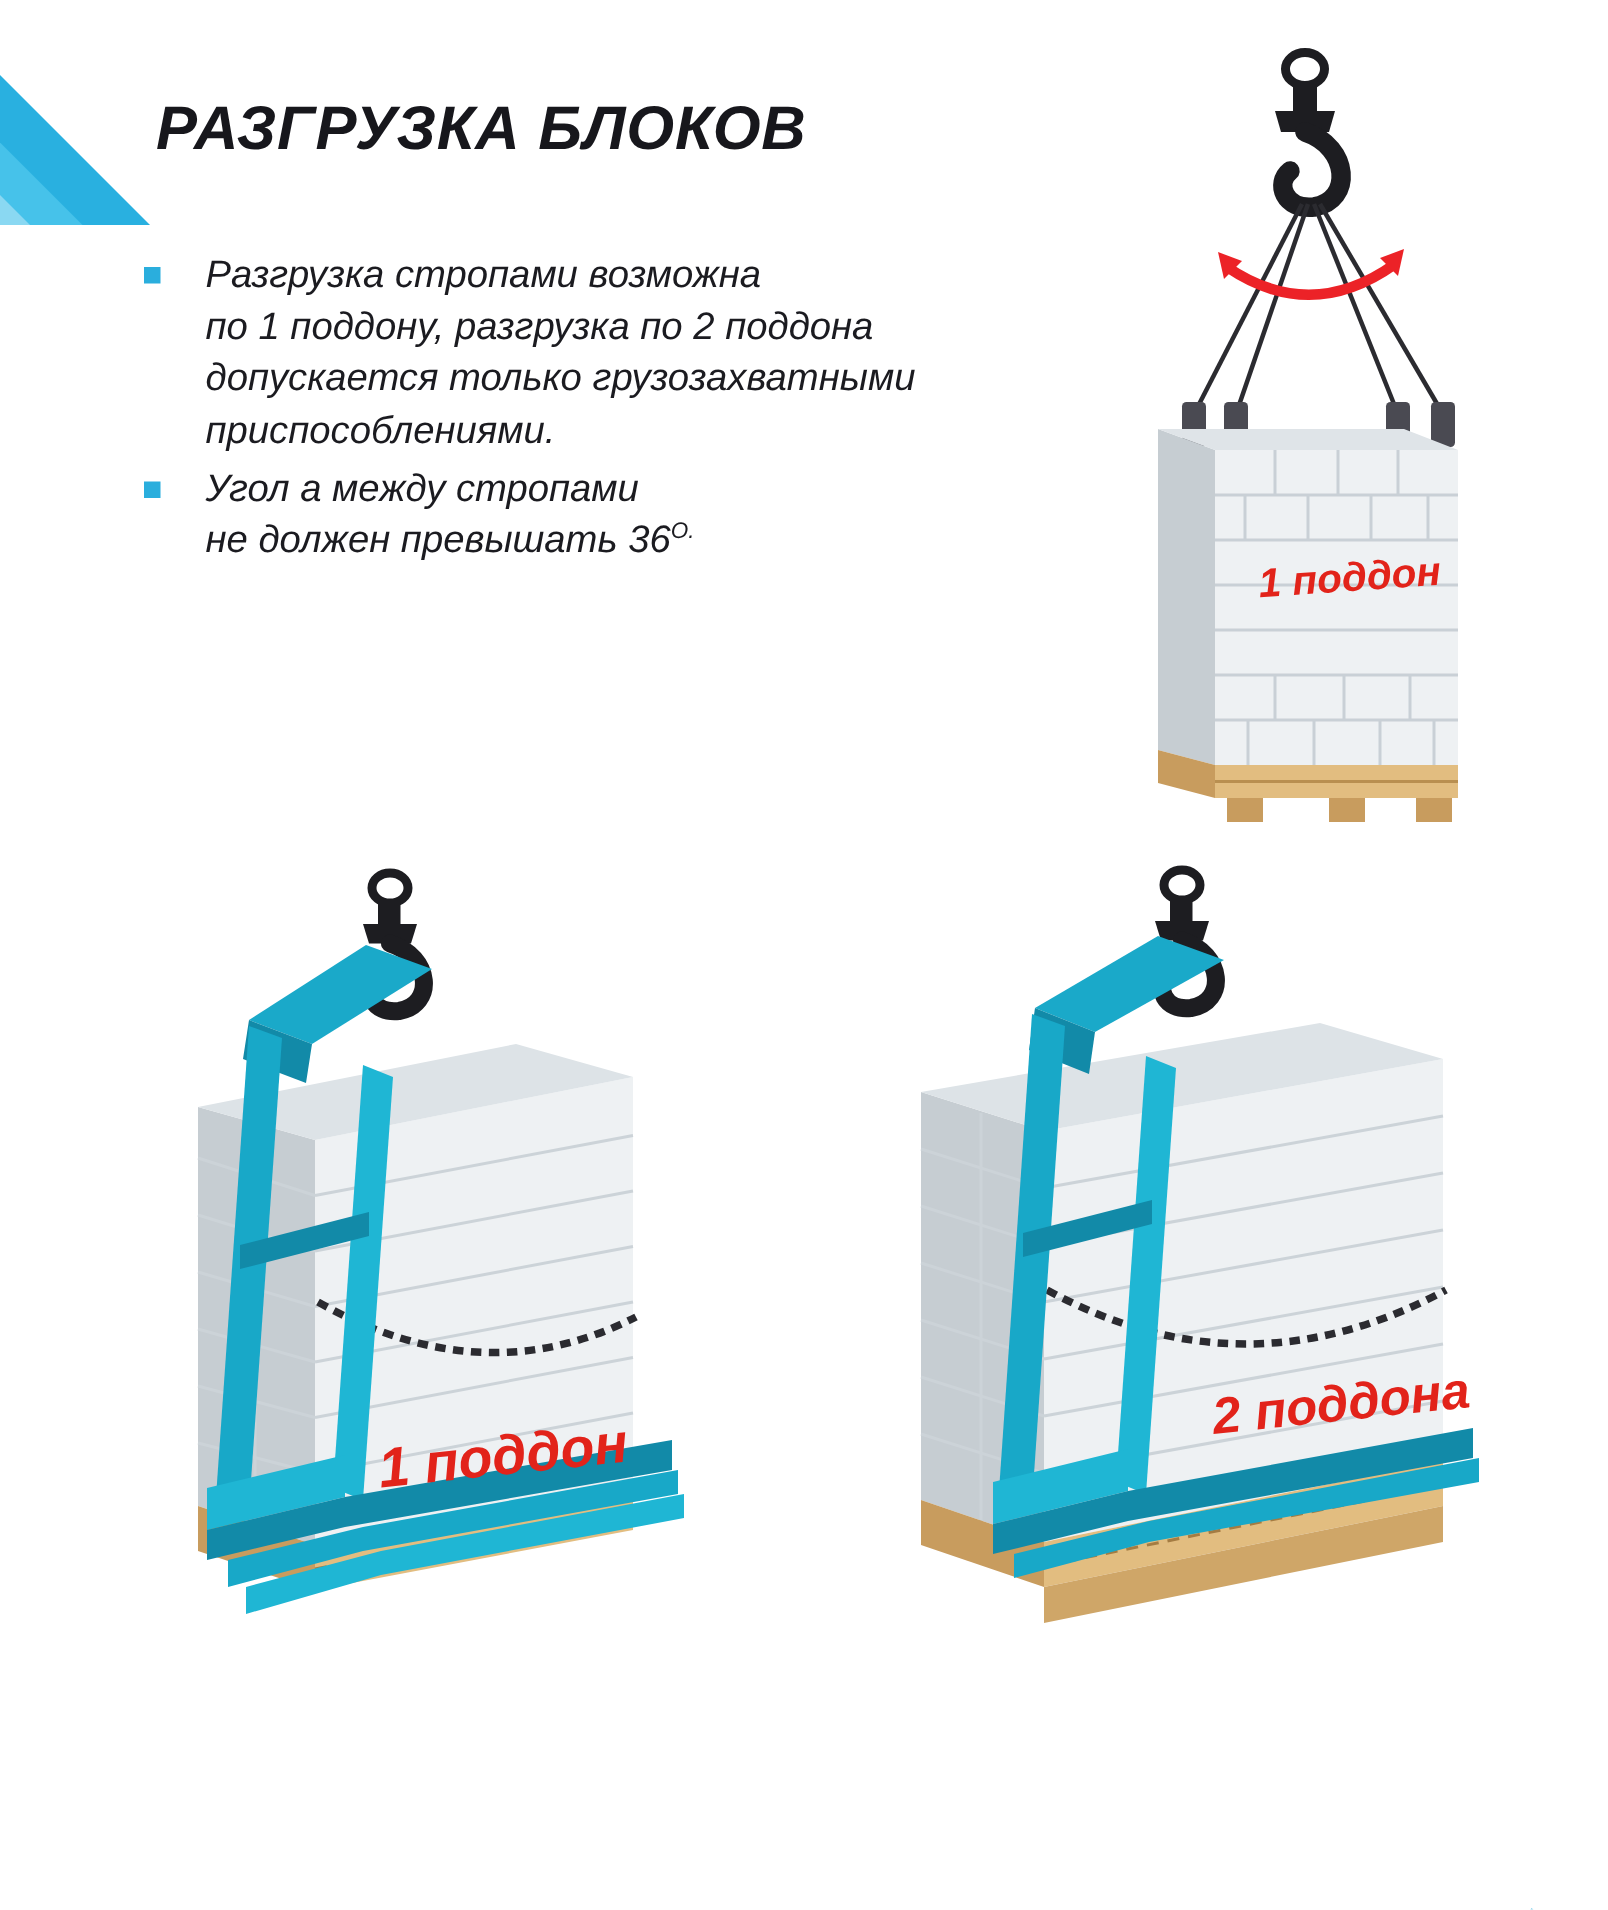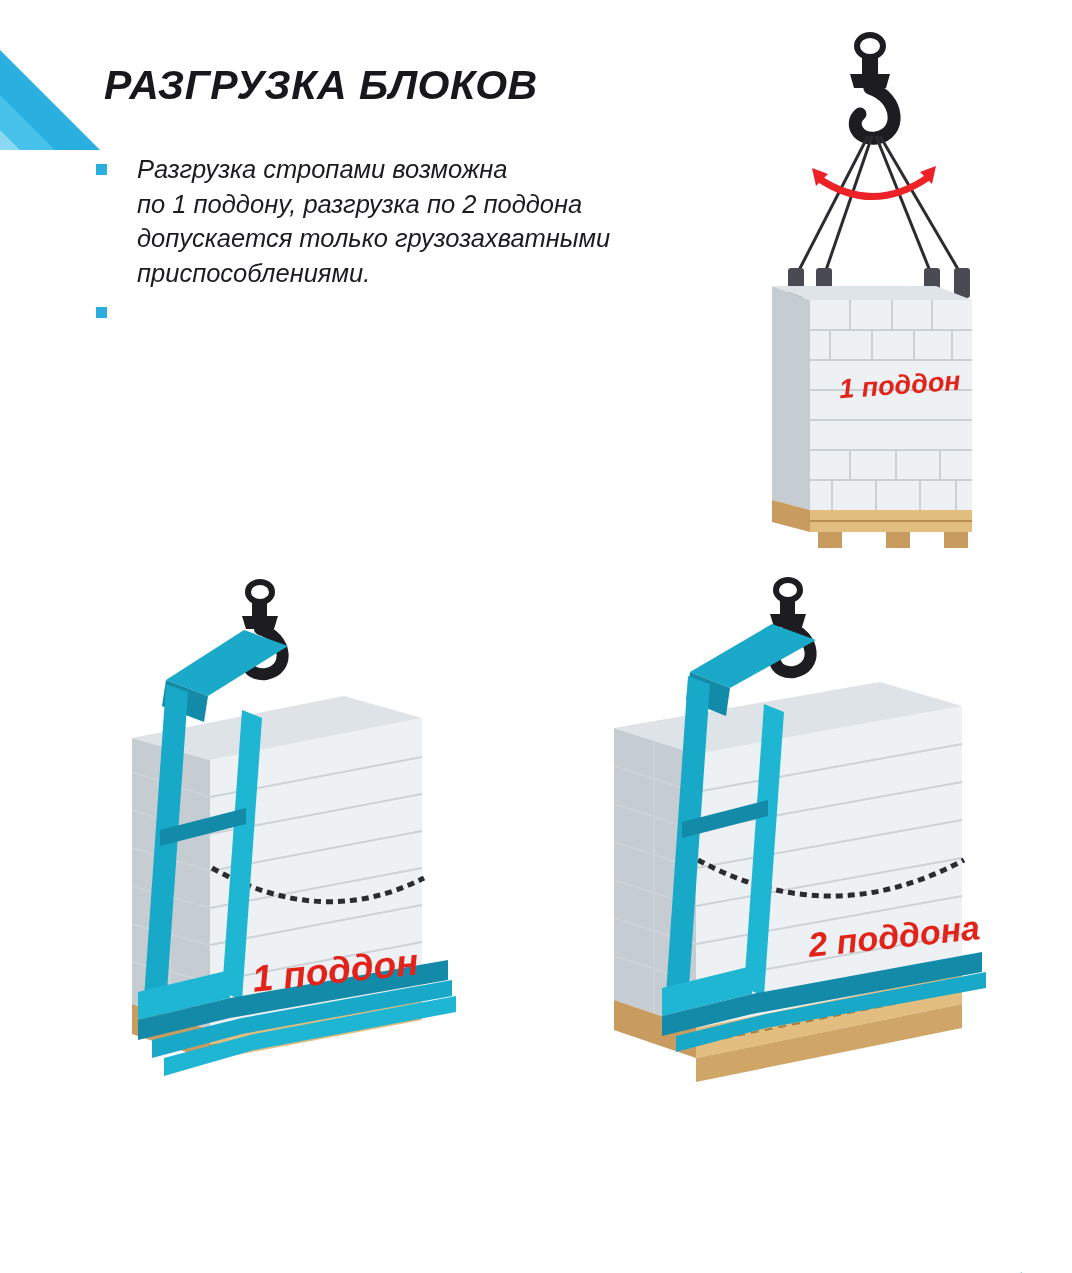--- a/index.html
+++ b/index.html
@@ -60,21 +60,21 @@
     font-style: italic;
     letter-spacing: 0.5px;
     color: #17171c;
     font-family: "Liberation Sans", sans-serif;
   }
 
   
   #bullets {
     position: absolute;
     left: 94px;
-    top: 152px;
+    top: 166px;
     width: 680px;
   }
   .bullet {
     position: relative;
     padding-left: 43px;
     margin-bottom: 4px;
   }
   .bullet .marker {
     position: absolute;
     left: 2px;
@@ -139,20 +139,22 @@
       <span class="text">Разгрузка стропами возможна
 по 1 поддону, разгрузка по 2 поддона
 допускается только грузозахватными
 приспособлениями.</span>
     </div>
 
 
 
     <div class="bullet">
       <span class="marker"></span>
+      <span class="text"><span>Угол а между стропами
+не должен превышать 36</span><span class="sup">O.</span></span>
     </div>
 
   </div>
 
   <div class="illus" id="illus-top-right">
     <svg viewBox="0 0 360 530" xmlns="http://www.w3.org/2000/svg">
 
       <g>
         <ellipse cx="170" cy="28" rx="13" ry="11" fill="none" stroke="#1d1d21" stroke-width="6"></ellipse>
         <rect x="162" y="36" width="16" height="20" fill="#1d1d21"></rect>

